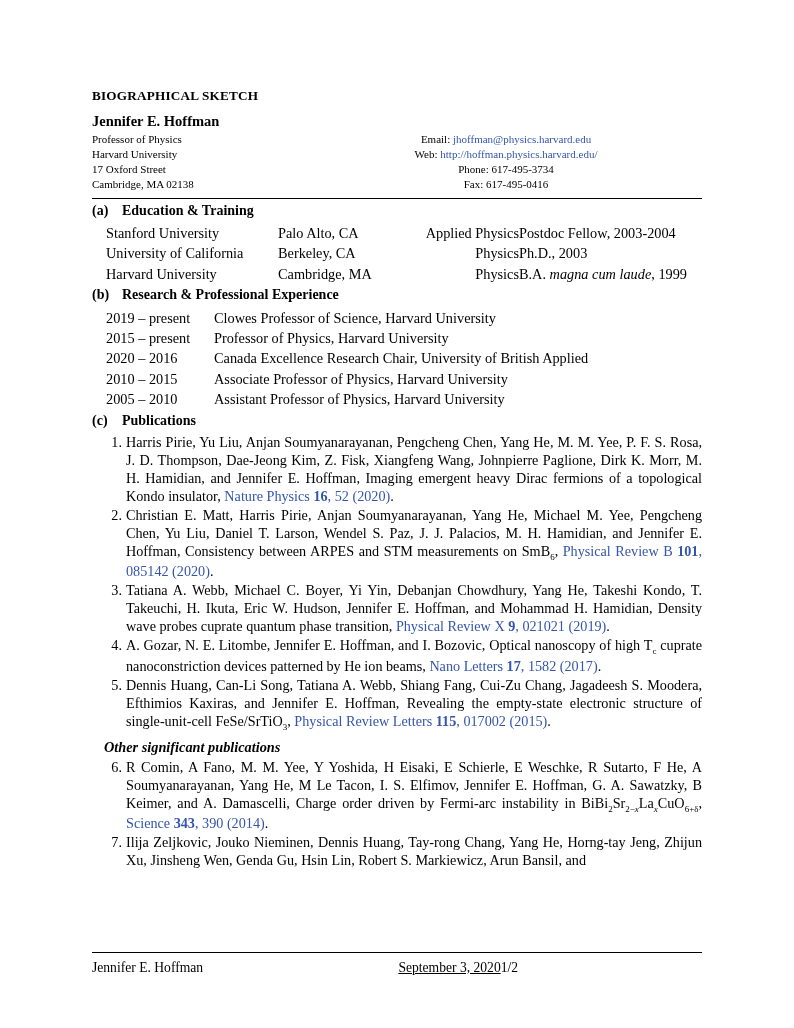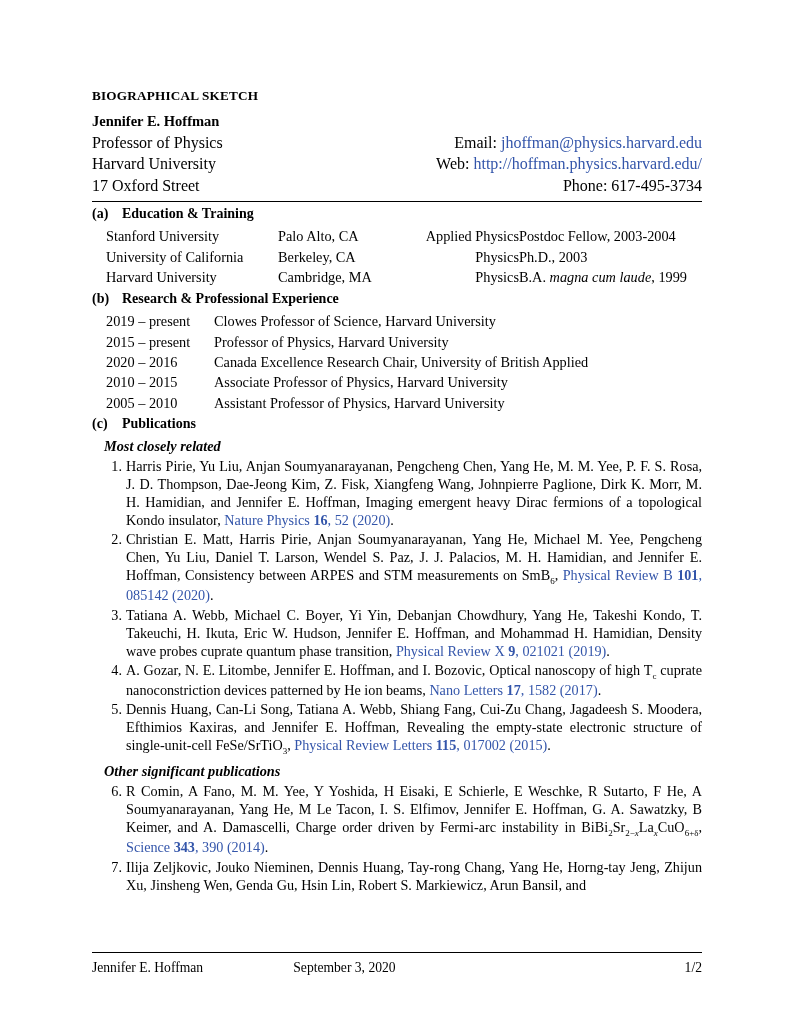--- a/index.html
+++ b/index.html
@@ -29,29 +29,29 @@
     margin: 0 0 9px 0;
   }
   .person-name {
     font-weight: bold;
     font-size: 14.5px;
     margin: 0 0 3px 0;
   }
   .contact-grid {
     width: 100%;
     border-collapse: collapse;
-    font-size: 16px;
+    font-size: 11px;
   }
   .contact-grid td {
     padding: 0 0 1.5px 0;
     vertical-align: top;
     line-height: 1.24;
   }
   .contact-grid td.right {
-    text-align: right;
+    text-align: center;
   }
   a.link, .link {
     color: #3355aa;
     text-decoration: none;
   }
   .rule {
     border: 0;
     border-top: 1px solid #000;
     margin: 4px 0 4px 0;
   }
@@ -137,22 +137,22 @@
   .footer {
     position: absolute;
     left: 92px;
     right: 92px;
     top: 960px;
     font-size: 13.6px;
     display: flex;
     align-items: baseline;
   }
   .footer .f-left { flex: 0 0 33%; text-align: left; }
-  .footer .f-mid { flex: 0 0 34%; text-align: left; }
-  .footer .f-right { flex: 0 0 33%; text-align: right; }
+  .footer .f-mid { flex: 0 0 34%; text-align: right; text-decoration: underline; }
+  .footer .f-right { flex: 0 0 33%; }
 </style>
 </head>
 <body>
 
 <div class="page">
 
   <div class="doc-title">BIOGRAPHICAL SKETCH</div>
 
   <div class="person-name">Jennifer E. Hoffman</div>
 
@@ -169,20 +169,24 @@
       <td>Harvard University</td>
       <td class="right">
         <span>Web:</span>
         <span class="link">http://hoffman.physics.harvard.edu/</span>
       </td>
     </tr>
     <tr>
       <td>17 Oxford Street</td>
       <td class="right">Phone: 617-495-3734</td>
     </tr>
+    <tr>
+      <td>Cambridge, MA 02138</td>
+      <td class="right">Fax: 617-495-0416</td>
+    </tr>
   </tbody>
     </table>
 
   <hr class="rule">
 
   <div class="section-head">
     <span class="lbl">(a)</span>
     <span class="txt">Education &amp; Training</span>
   </div>
 
@@ -237,21 +241,20 @@
       <td>Assistant Professor of Physics, Harvard University</td>
     </tr>
   </tbody>
     </table>
 
   <div class="section-head">
     <span class="lbl">(c)</span>
     <span class="txt">Publications</span>
   </div>
 
-  <div class="subhead">Most closely related</div>
 
   <ol class="pubs">
     <li>
       <span class="num">1</span><span>Harris Pirie, Yu Liu, Anjan Soumyanarayanan, Pengcheng Chen, Yang He, M. M. Yee, P. F. S. Rosa, J. D. Thompson, Dae-Jeong Kim, Z. Fisk, Xiangfeng Wang, Johnpierre Paglione, Dirk K. Morr, M. H. Hamidian, and Jennifer E. Hoffman, </span><span>Imaging emergent heavy Dirac fermions of a topological Kondo insulator, </span><span class="link">Nature Physics </span><span class="link bd">16</span><span class="link">, 52 (2020)</span><span>.</span>
     </li>
     <li>
       <span class="num">2</span><span>Christian E. Matt, Harris Pirie, Anjan Soumyanarayanan, Yang He, Michael M. Yee, Pengcheng Chen, Yu Liu, Daniel T. Larson, Wendel S. Paz, J. J. Palacios, M. H. Hamidian, and Jennifer E. Hoffman, </span><span>Consistency between ARPES and STM measurements on SmB</span><sub>6</sub><span>, </span><span class="link">Physical Review B </span><span class="link bd">101</span><span class="link">, 085142 (2020)</span><span>.</span>
     </li>
     <li>
       <span class="num">3</span><span>Tatiana A. Webb, Michael C. Boyer, Yi Yin, Debanjan Chowdhury, Yang He, Takeshi Kondo, T. Takeuchi, H. Ikuta, Eric W. Hudson, Jennifer E. Hoffman, and Mohammad H. Hamidian, </span><span>Density wave probes cuprate quantum phase transition, </span><span class="link">Physical Review X </span><span class="link bd">9</span><span class="link">, 021021 (2019)</span><span>.</span>

